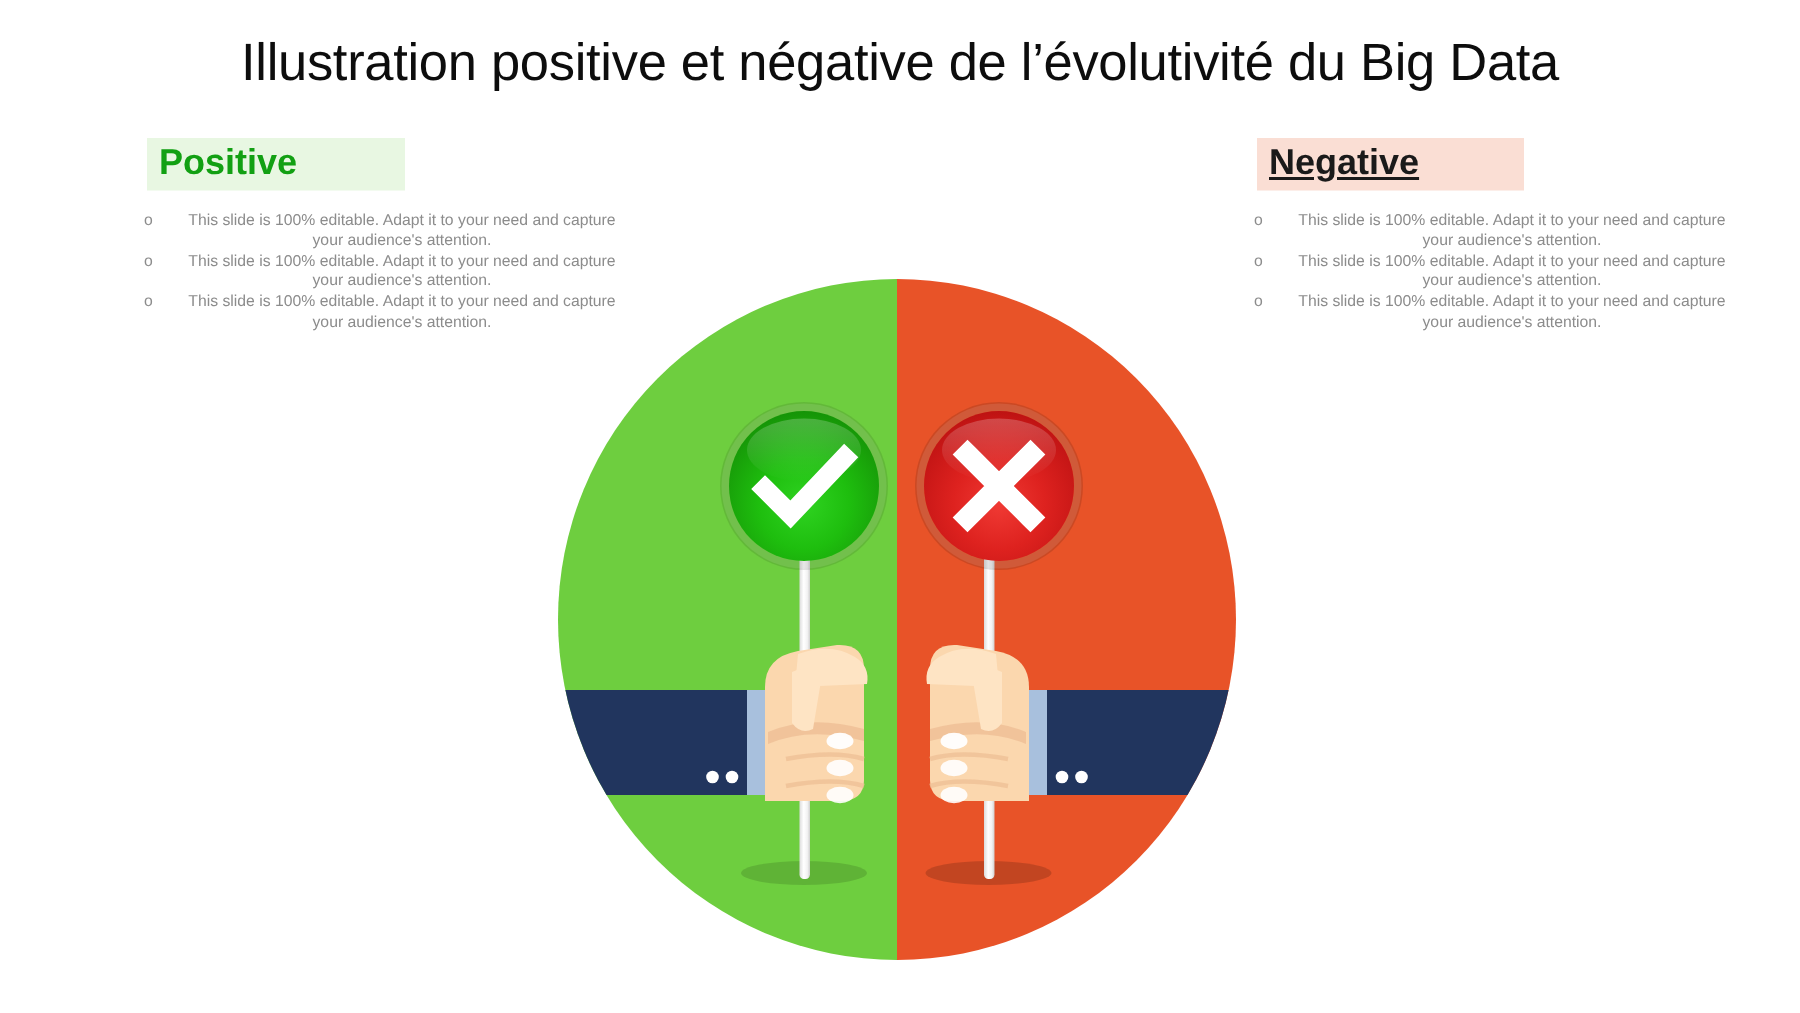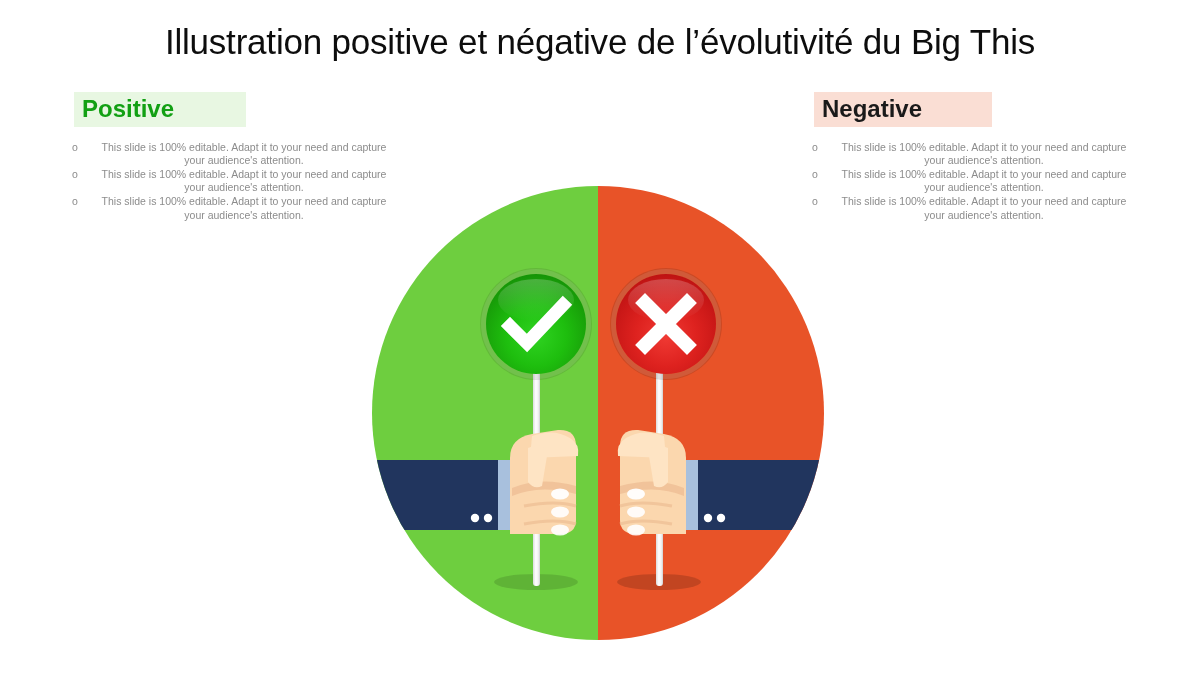--- a/index.html
+++ b/index.html
@@ -25,34 +25,34 @@
     width: 1200px;
     text-align: center;
     font-size: 35px;
     font-weight: 400;
     color: #0d0d0d;
     letter-spacing: -0.2px;
     white-space: nowrap;
   }
 
   
-  .col { position: absolute; width: 330px; }
+  .col { position: absolute; width: 330px; margin-left: 24px; }
   #col-left  { left: 66px;  top: 92px; }
   #col-right { left: 806px; top: 92px; }
 
   .col-heading {
     display: inline-block;
     font-size: 24px;
     font-weight: bold;
     line-height: 1.32;
     padding: 1px 8px 2px 8px;
     margin: 0 0 14px 8px;
   }
   #heading-positive { color: #12A013; background: #E8F7E2; padding-right: 72px; }
-  #heading-negative { color: #1a1a1a; background: #FADED4; padding-right: 70px; }
+  #heading-negative { color: #1a1a1a; background: #FADED4; padding-right: 70px; text-decoration: underline; }
 
   .bullets { margin: 0; padding: 0; list-style: none; }
   .bullet {
     position: relative;
     padding-left: 26px;
     font-size: 10.5px;
     line-height: 13.4px;
     color: #8C8C8C;
     margin-bottom: 0.5px;
   }
@@ -142,21 +142,21 @@
   #arm-left  { width: 226px; height: 454px; }
   #arm-right { width: 226px; height: 454px; left: 226px; }
 
   
 </style>
 </head>
 <body>
 
 <div id="slide">
 
-  <div id="slide-title">Illustration positive et négative de l’évolutivité du Big This</div>
+  <div id="slide-title">Illustration positive et négative de l’évolutivité du Big Data</div>
 
   <div class="col" id="col-left">
     <div class="col-heading" id="heading-positive" style="color: rgb(18, 160, 19); background: rgb(232, 247, 226);">Positive</div>
     <ul class="bullets">
       <li class="bullet">
         <span class="marker">o</span>
         <span class="btext">This slide is 100% editable. Adapt it to your need and capture your audience's attention.</span>
       </li>
       <li class="bullet">
         <span class="marker">o</span>

